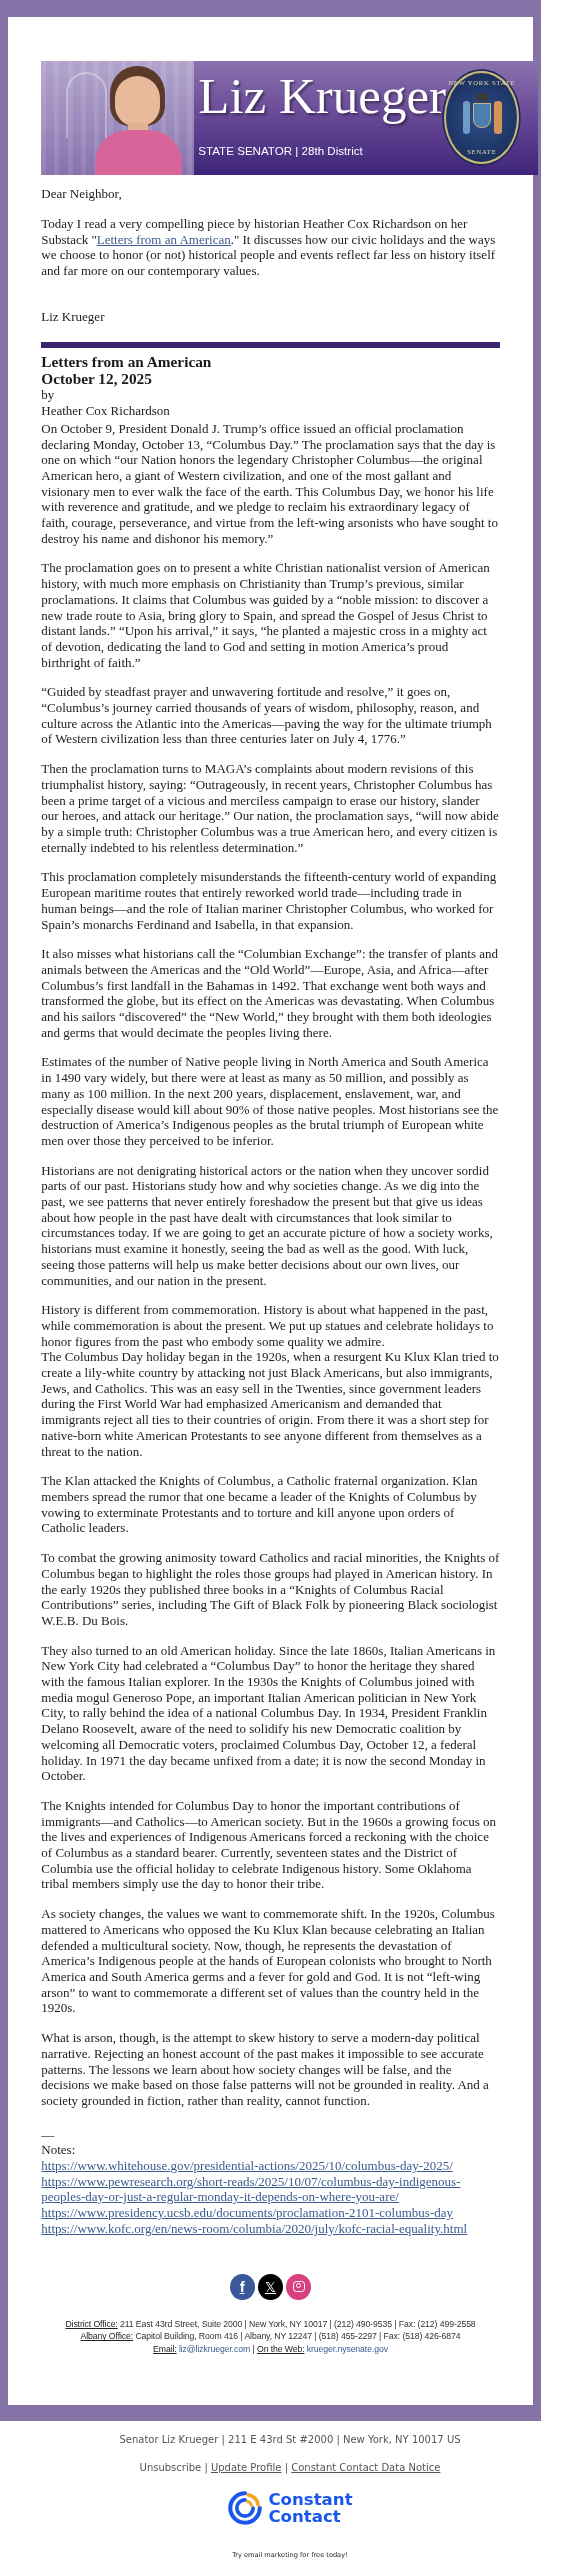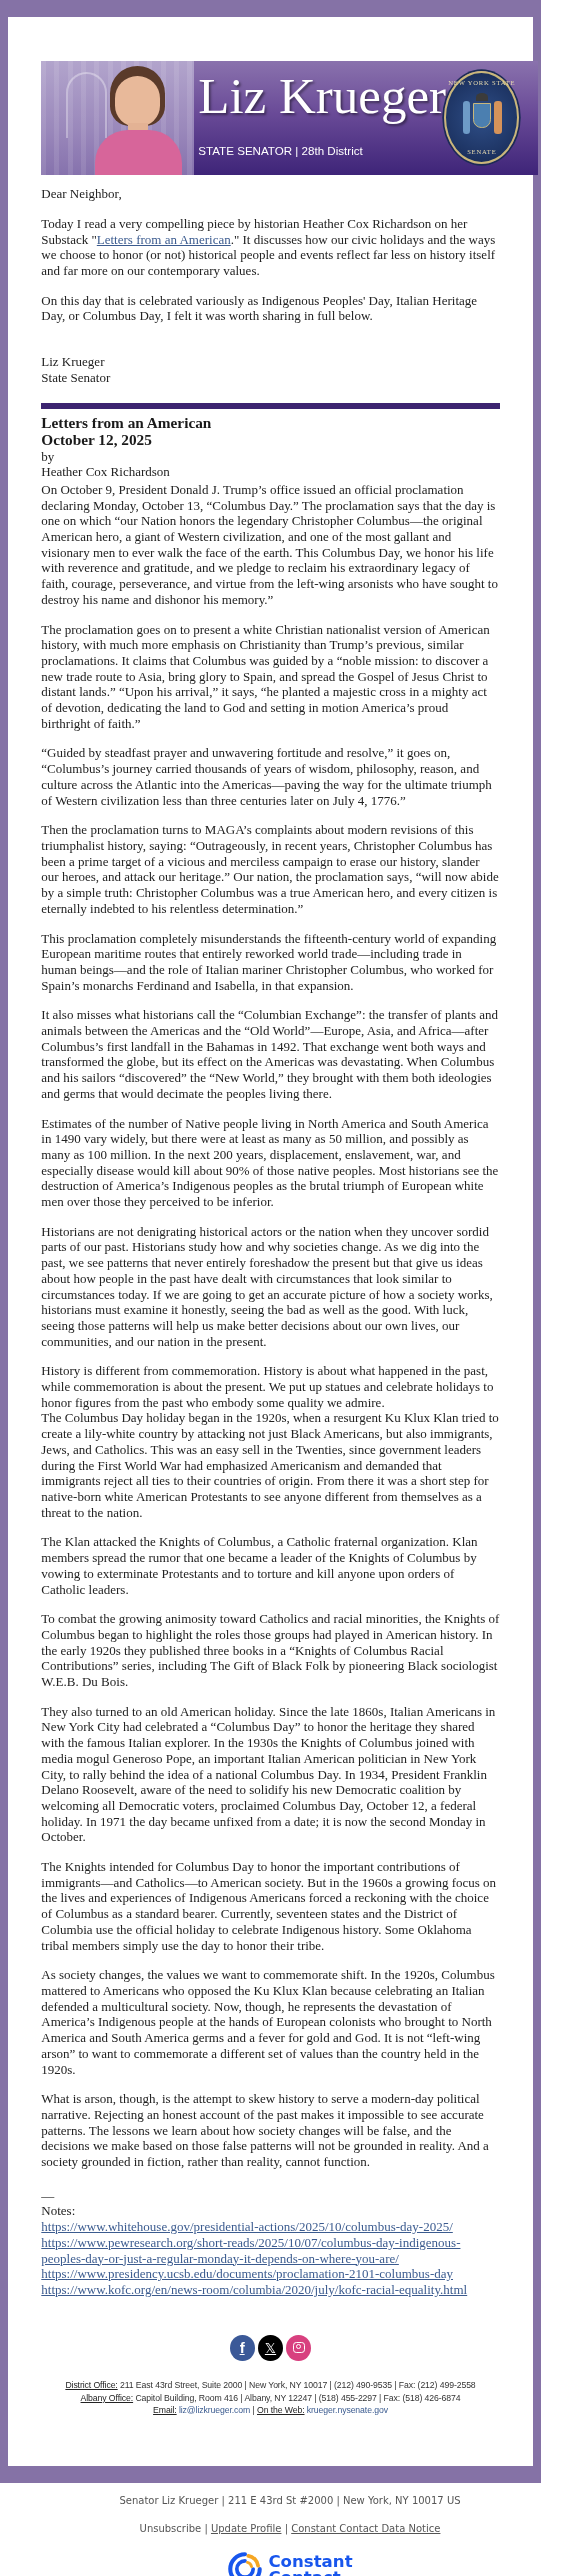--- a/index.html
+++ b/index.html
@@ -123,24 +123,22 @@
         <div class="seal-fig-l"></div>
         <div class="seal-shield"></div>
         <div class="seal-fig-r"></div>
         <div class="seal-text-bot">SENATE</div>
       </div>
     </div>
 
     <div class="body-text">
       <p class="greeting">Dear Neighbor,</p>
       <p><span>Today I read a very compelling piece by historian Heather Cox Richardson on her Substack "</span><a class="link" href="#">Letters from an American</a><span>." It discusses how our civic holidays and the ways we choose to honor (or not) historical people and events reflect far less on history itself and far more on our contemporary values.</span></p>
-      <p>On this day that is celebrated variously as Indigenous Peoples' Day, Italian Heritage Day, or Columbus Day, I felt it was worth sharing in full below.</p>
       <div class="sign">
         <div>Liz Krueger</div>
-        <div>State Senator</div>
       </div>
     </div>
 
     <div class="divider"></div>
 
     <div>
       <div class="art-title">Letters from an American</div>
       <div class="art-title">October 12, 2025</div>
       <div class="art-meta">
         <div>by</div>

